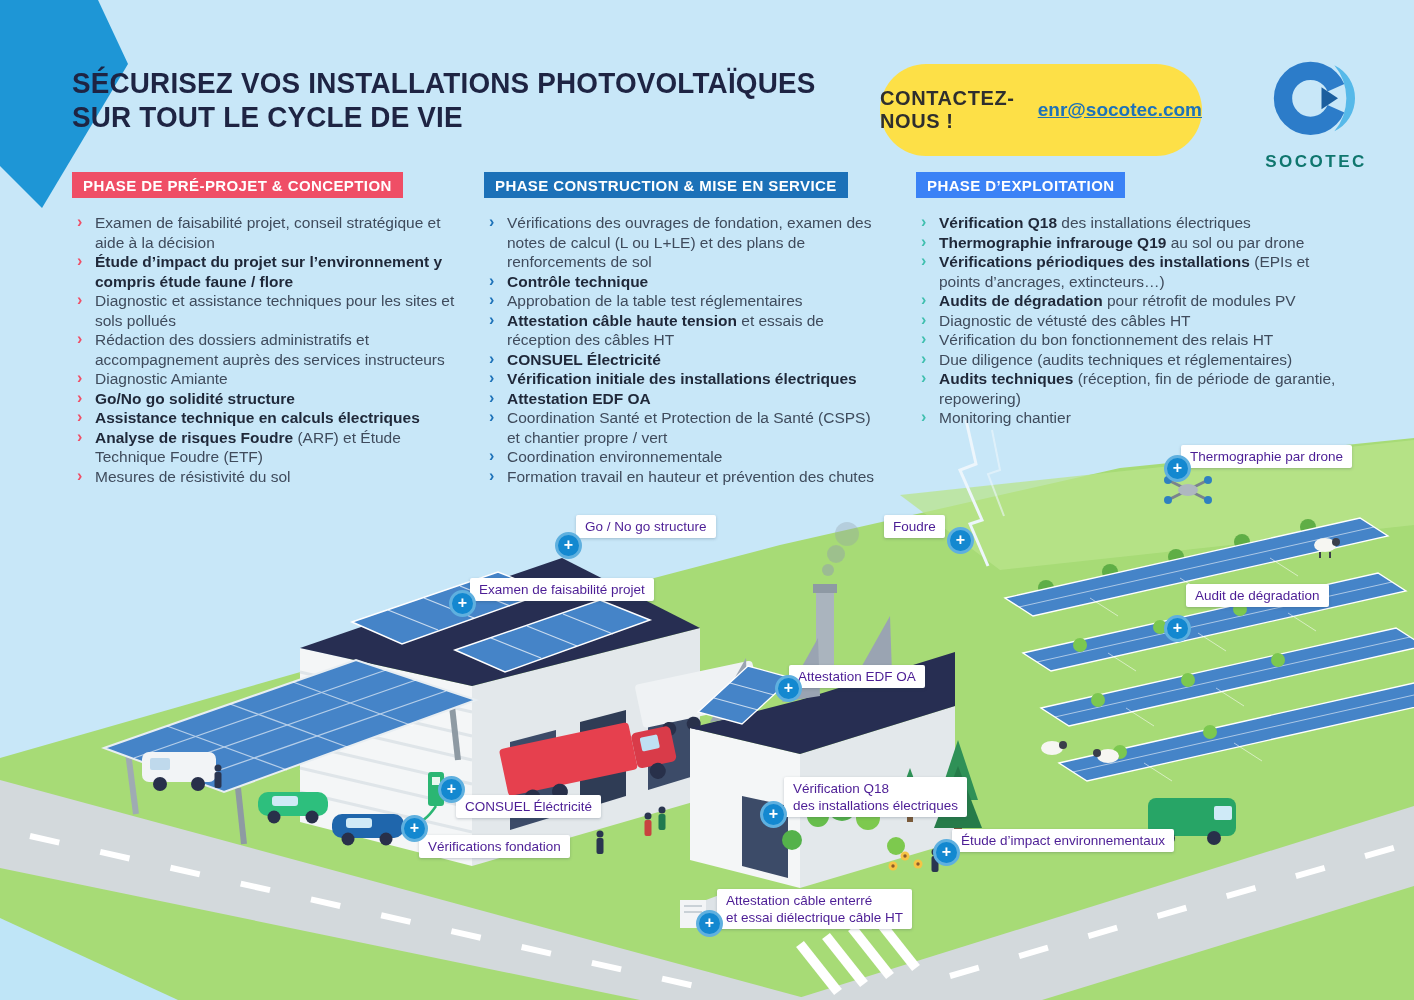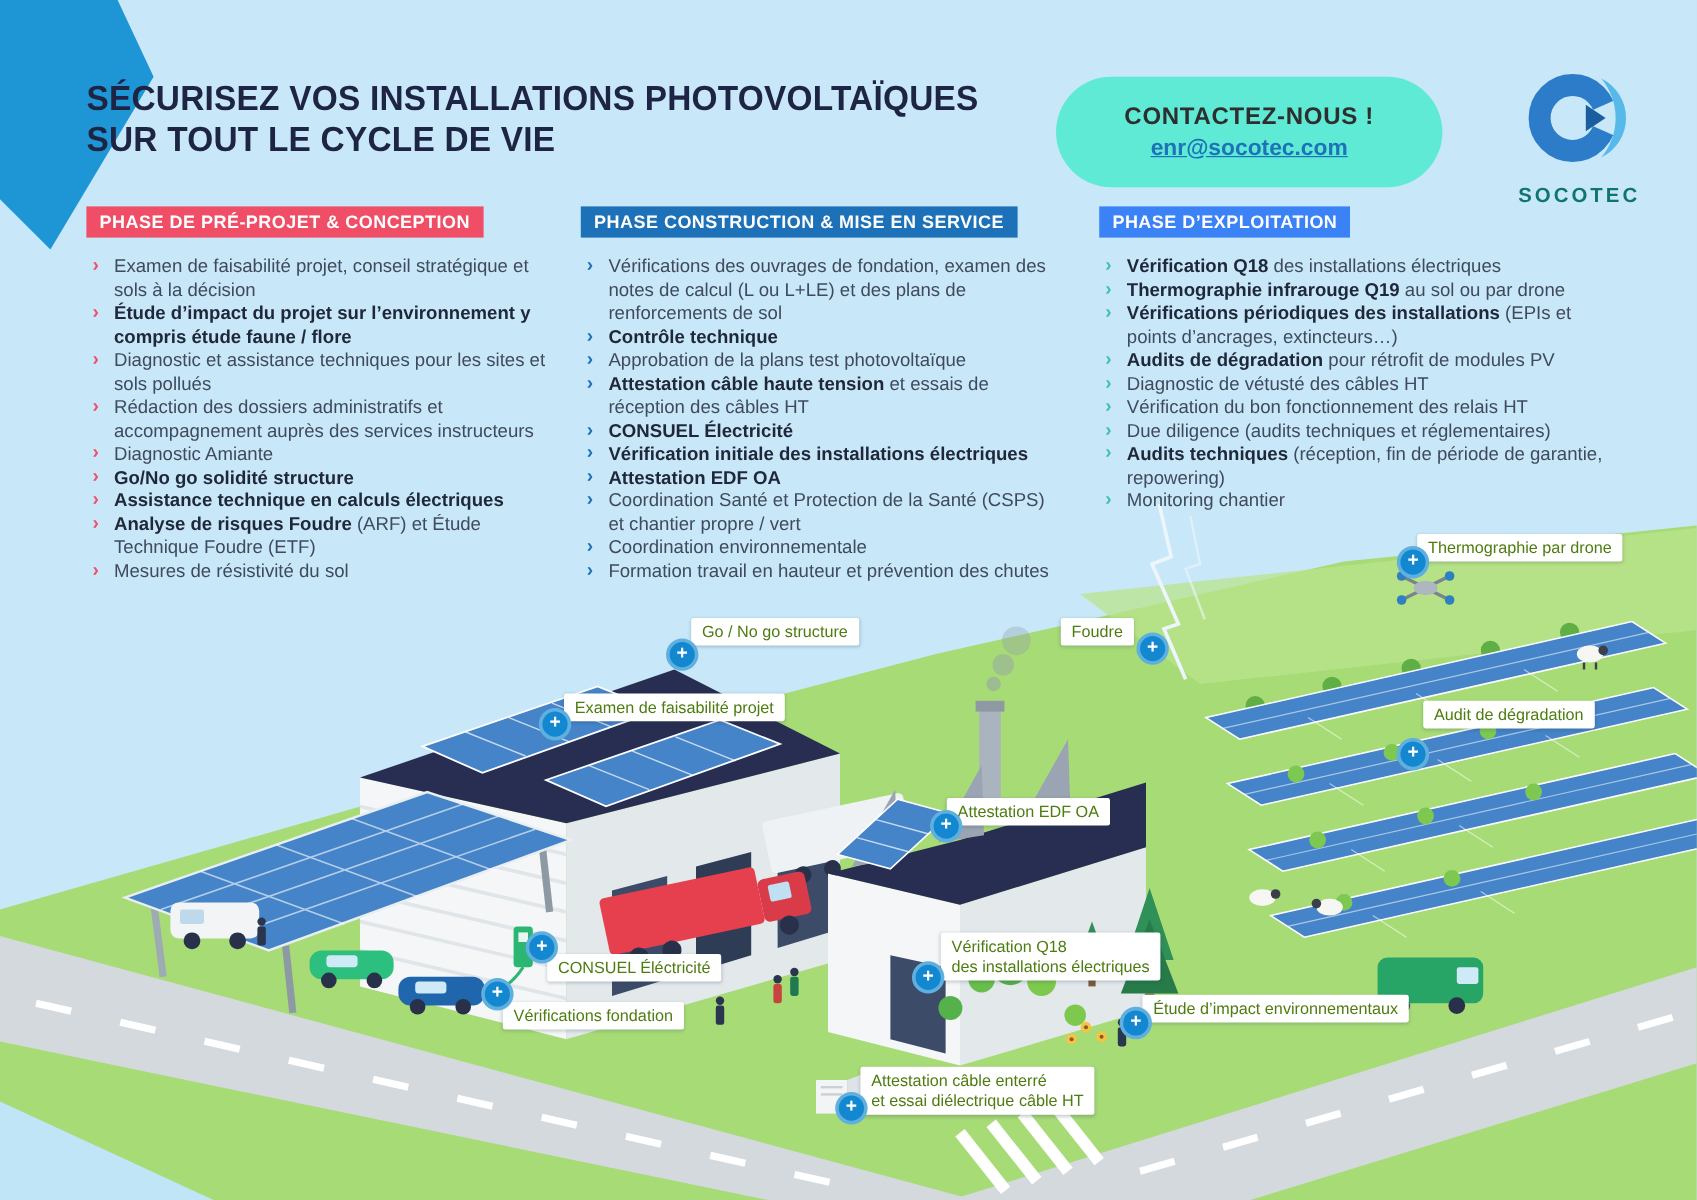--- a/index.html
+++ b/index.html
@@ -9,21 +9,21 @@
     -webkit-font-smoothing:antialiased;
   }
   
   .title{
     position:absolute;left:72px;top:66px;z-index:4;
     color:#1E2443;font-weight:700;font-size:29px;line-height:34px;
     letter-spacing:.2px;transform:scaleX(.96);transform-origin:left top;
   }
   .contact{
     position:absolute;left:880px;top:64px;width:322px;height:92px;z-index:4;
-    background:#5eead4;border-radius:46px;display:flex;flex-direction:column;
+    background:#fde047;border-radius:46px;display:flex;flex-direction:row;
     align-items:center;justify-content:center;gap:4px;
   }
   .contact .head{font-size:20px;font-weight:700;color:#2E2E2E;letter-spacing:.6px}
   .contact .mail{font-size:19px;font-weight:700;color:#1D72B8;text-decoration:underline}
   .brand{position:absolute;left:1256px;top:58px;width:120px;z-index:4;text-align:center}
   .brand .wordmark{margin-top:2px;font-size:17px;font-weight:700;color:#0f766e;letter-spacing:2.5px}
   
   .corner{position:absolute;left:0;top:0;z-index:3}
   
   .col{position:absolute;top:172px;z-index:4}
@@ -40,21 +40,21 @@
   .col li{position:relative;padding-left:23px}
   .col li::before{content:"›";position:absolute;left:5px;top:-1px;
     font-weight:700;font-size:16px}
   .c0 li::before{color:#EF4E66}
   .c1 li::before{color:#1C71B8}
   .c2 li::before{color:#3FBFAE}
   .col b{color:#1F2839;font-weight:700}
   
   .scene{position:absolute;inset:0;z-index:1}
   .slabel{
-    position:absolute;z-index:3;background:#fff;color:#4d7c0f;
+    position:absolute;z-index:3;background:#fff;color:#4c1d95;
     font-size:13.5px;line-height:17px;padding:3px 9px;border-radius:2px;
     white-space:nowrap;box-shadow:0 1px 3px rgba(40,60,80,.25);
   }
   .marker{
     position:absolute;z-index:4;width:21px;height:21px;border-radius:50%;
     background:#1388D0;border:3px solid #5FB0DF;
   }
   .marker::after{
     content:"+";position:absolute;left:0;top:0;width:21px;height:21px;
     color:#fff;font-weight:700;font-size:16px;line-height:20px;text-align:center;
@@ -83,38 +83,38 @@
     <polygon points="46,44 100,20 100,68" fill="#C8E7F8"></polygon>
     <path d="M70,8 A40,40 0 0 1 70,80 A56,56 0 0 0 70,8 Z" fill="#56B9E9"></path>
     <polygon points="56,32 74,44 56,56" fill="#1B5E9E"></polygon>
   </svg>
   <div class="wordmark">SOCOTEC</div>
 </div>
 
 <div class="col c0">
   <span class="chip">PHASE DE PRÉ-PROJET &amp; CONCEPTION</span>
   <ul>
-    <li><b></b><span>Examen de faisabilité projet, conseil stratégique et sols à la décision</span></li>
+    <li><b></b><span>Examen de faisabilité projet, conseil stratégique et aide à la décision</span></li>
     <li><b>Étude d’impact du projet sur l’environnement y compris étude faune / flore</b><span></span></li>
     <li><b></b><span>Diagnostic et assistance techniques pour les sites et sols pollués</span></li>
     <li><b></b><span>Rédaction des dossiers administratifs et accompagnement auprès des services instructeurs</span></li>
     <li><b></b><span>Diagnostic Amiante</span></li>
     <li><b>Go/No go solidité structure</b><span></span></li>
     <li><b>Assistance technique en calculs électriques</b><span></span></li>
     <li><b>Analyse de risques Foudre</b><span> (ARF) et Étude Technique Foudre (ETF)</span></li>
     <li><b></b><span>Mesures de résistivité du sol</span></li>
   </ul>
 </div>
 
 <div class="col c1">
   <span class="chip">PHASE CONSTRUCTION &amp; MISE EN SERVICE</span>
   <ul>
     <li><b></b><span>Vérifications des ouvrages de fondation, examen des notes de calcul (L ou L+LE) et des plans de renforcements de sol</span></li>
     <li><b>Contrôle technique</b><span></span></li>
-    <li><b></b><span>Approbation de la plans test photovoltaïque</span></li>
+    <li><b></b><span>Approbation de la table test réglementaires</span></li>
     <li><b>Attestation câble haute tension</b><span> et essais de réception des câbles HT</span></li>
     <li><b>CONSUEL Électricité</b><span></span></li>
     <li><b>Vérification initiale des installations électriques</b><span></span></li>
     <li><b>Attestation EDF OA</b><span></span></li>
     <li><b></b><span>Coordination Santé et Protection de la Santé (CSPS) et chantier propre / vert</span></li>
     <li><b></b><span>Coordination environnementale</span></li>
     <li><b></b><span>Formation travail en hauteur et prévention des chutes</span></li>
   </ul>
 </div>
 

